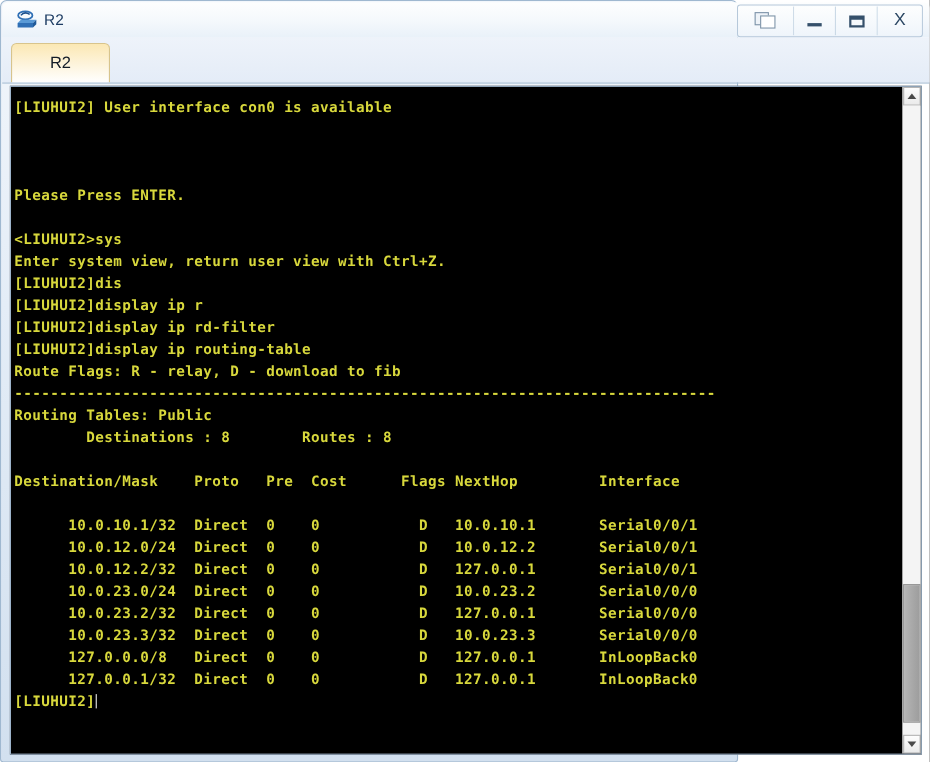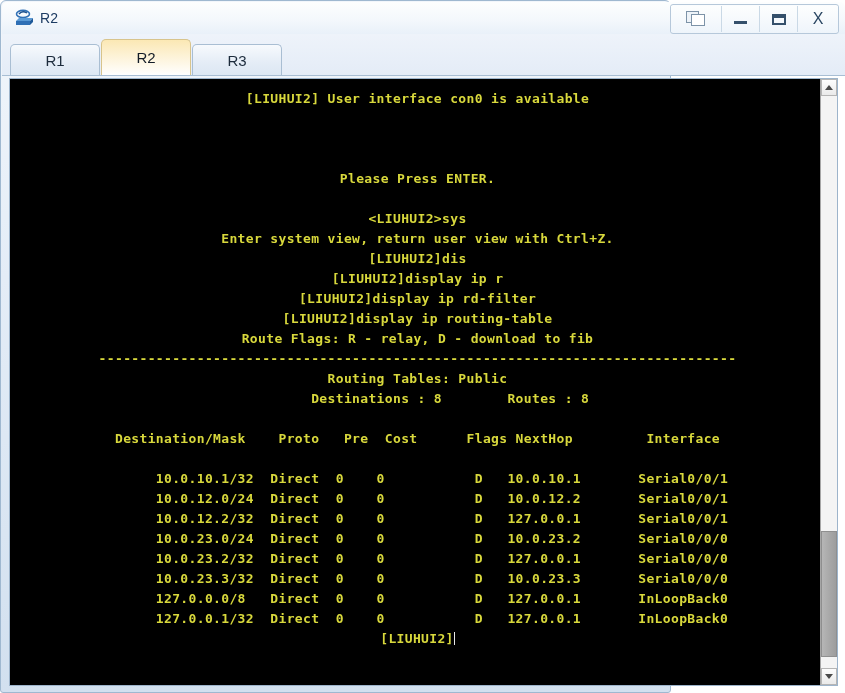--- a/index.html
+++ b/index.html
@@ -162,21 +162,20 @@
   pre.screen {
     margin: 0;
     padding: 10px 0 0 3px;
     font-family: "DejaVu Sans Mono", "Liberation Mono", monospace;
     font-size: 13.0px;
     line-height: 20px;
     letter-spacing: 0.35px;
     color: #d8d83c;
     white-space: pre;
     font-weight: bold;
-    text-align: center;
   }
 
   .cursor {
     display: inline-block;
     width: 1px;
     height: 13px;
     background: #e8e8e8;
     vertical-align: -2px;
   }
 
@@ -257,28 +256,22 @@
         <span class="glyph-max"></span>
       </div>
       <div class="win-btn">
         <span class="glyph-close">X</span>
       </div>
     </div>
   </div>
 
   <div class="tabstrip">
     <div class="tabs">
-      <div class="tab">
-        <span>R1</span>
-      </div>
       <div class="tab active">
         <span>R2</span>
-      </div>
-      <div class="tab">
-        <span>R3</span>
       </div>
     </div>
   </div>
 
   <div class="terminal-outer">
     <div class="terminal">
       <pre class="screen" id="screen">[LIUHUI2] User interface con0 is available
 
 
 

